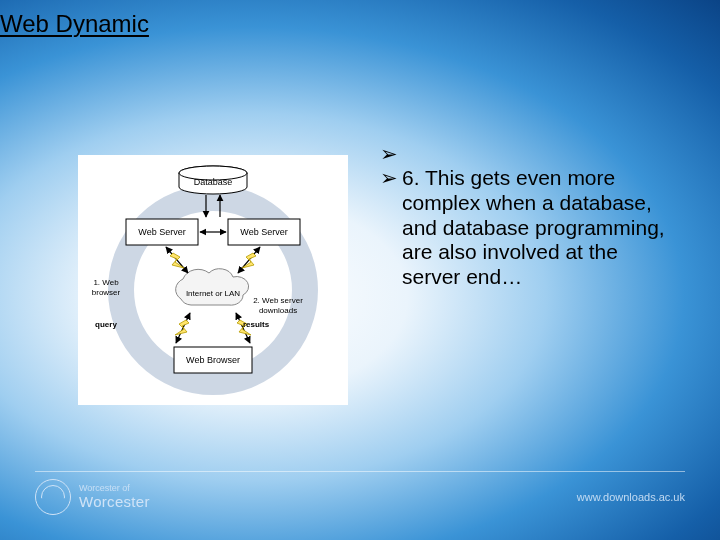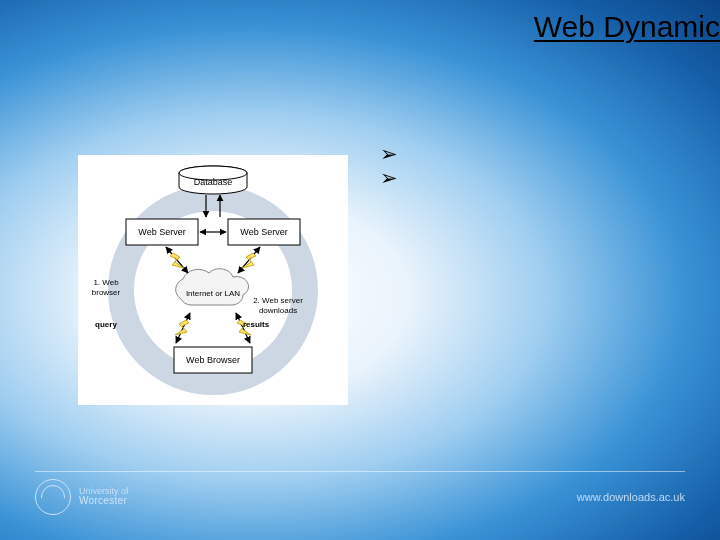--- a/index.html
+++ b/index.html
@@ -21,22 +21,22 @@
       #3a93d6 50%,
       #155fa8 66%,
       #063878 82%,
       #011f4d 100%);
   }
   .title {
     position: absolute;
     top: 10px;
     left: 0;
     right: 0;
-    text-align: right;
-    font-size: 30px;
+    text-align: left;
+    font-size: 24px;
     line-height: 1.15;
     color: #000;
     font-weight: 400;
   }
   .title .underline {
     text-decoration: underline;
     text-decoration-thickness: 2px;
     text-underline-offset: 3px;
   }
   .bullets {
@@ -145,21 +145,21 @@
     clip-path: polygon(0 0, 100% 0, 100% 55%, 0 55%);
   }
   .uni {
     line-height: 1.05;
   }
   .uni .small {
     font-size: 9px;
     opacity: 0.9;
   }
   .uni .big {
-    font-size: 10px;
+    font-size: 15px;
     letter-spacing: 0.3px;
   }
   .url {
     font-size: 11px;
     opacity: 0.9;
   }
 </style>
 </head>
 <body>
 
@@ -226,27 +226,28 @@
       <text x="178" y="172" class="dtext-small" text-anchor="start" font-weight="bold">results</text>
     </svg>
   </div>
 
   <div class="bullets">
     <div class="bullet">
       <span class="marker">➢</span>
     </div>
     <div class="bullet">
       <span class="marker">➢</span>
+      <span>6. This gets even more complex when a database, and database programming, are also involved at the server end…</span>
     </div>
   </div>
 
   <div class="footer">
     <div class="footer-left">
       <div class="logo"></div>
       <div class="uni">
-        <div class="small">University of</div>
+        <div class="small">Worcester of</div>
         <div class="big">Worcester</div>
       </div>
     </div>
     <div class="url">www.downloads.ac.uk</div>
   </div>
 
 </div>
 
 </body></html>

